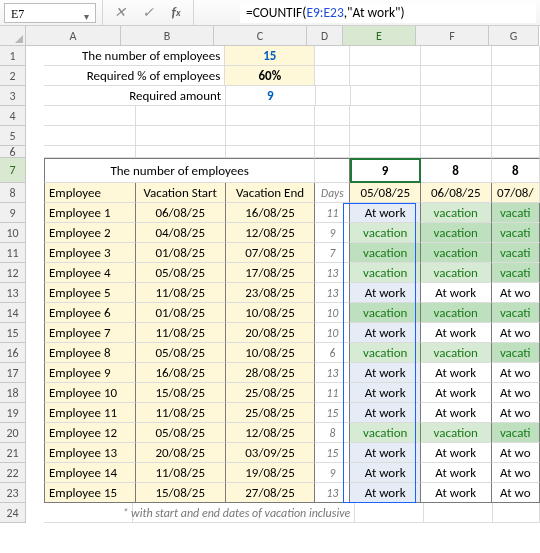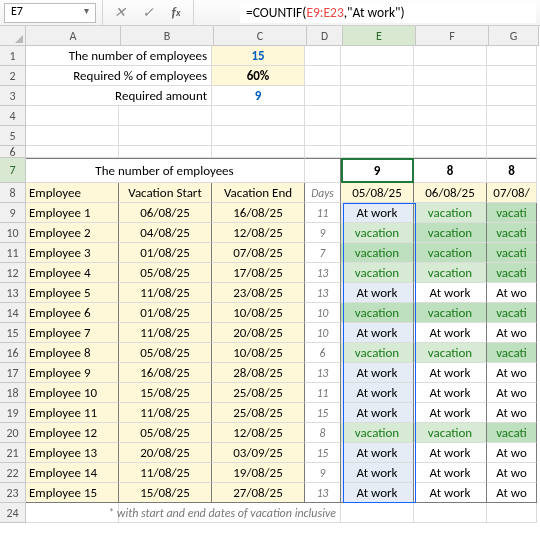--- a/index.html
+++ b/index.html
@@ -18,26 +18,27 @@
     height: 26px;
     border-bottom: 1px solid #cfcfcf;
     background: linear-gradient(#fdfdfd,#f3f3f3);
     padding: 0 4px;
     gap: 6px;
   }
   .name-box {
     width: 92px;
     height: 20px;
     display: flex;
-    align-items: flex-start;
+    align-items: flex-end;
     justify-content: space-between;
     padding: 0 6px;
     background: #fff;
     border: 1px solid #bcbcbc;
     font-size: 12px;
+    font-family: Liberation Serif, serif;
   }
   .name-box .chev { color: #666; font-size: 10px; }
   .fb-sep { width:1px; height:100%; background:#d5d5d5; }
   .fb-icon {
     width: 22px;
     height: 20px;
     display:flex;
     align-items:center;
     justify-content:center;
     color:#888;
@@ -51,21 +52,21 @@
     display:flex;
     align-items:center;
     padding: 0 6px;
     background:#fff;
     font-family: Calibri, Arial, sans-serif;
     font-size: 13.5px;
     white-space: nowrap;
     overflow: hidden;
     margin-left: 40px;
   }
-  .formula-input .ref { color: #ef4444; }
+  .formula-input .ref { color: #1d4ed8; }
 
   .sheet {
     position: relative;
     overflow: hidden;
     width: 540px;
   }
   .corner {
     position: absolute;
     left:0; top:0;
     width: 26px; height: 20px;
@@ -108,21 +109,21 @@
     border-bottom:1px solid #c8c8c8;
     background:#f0f0f0;
     color:#555;
     font-size:12px;
     display:flex;
     align-items:center;
     justify-content:center;
   }
   .row-head.active { background:#d9e8d1; color:#2a6a2a; }
   .grid {
-    margin-left:24px;
+    margin-left:44px;
   }
   .row {
     display:flex;
     height:20px;
   }
   .cell {
     border-right:1px solid #dcdcdc;
     border-bottom:1px solid #dcdcdc;
     display:flex;
     align-items:center;

